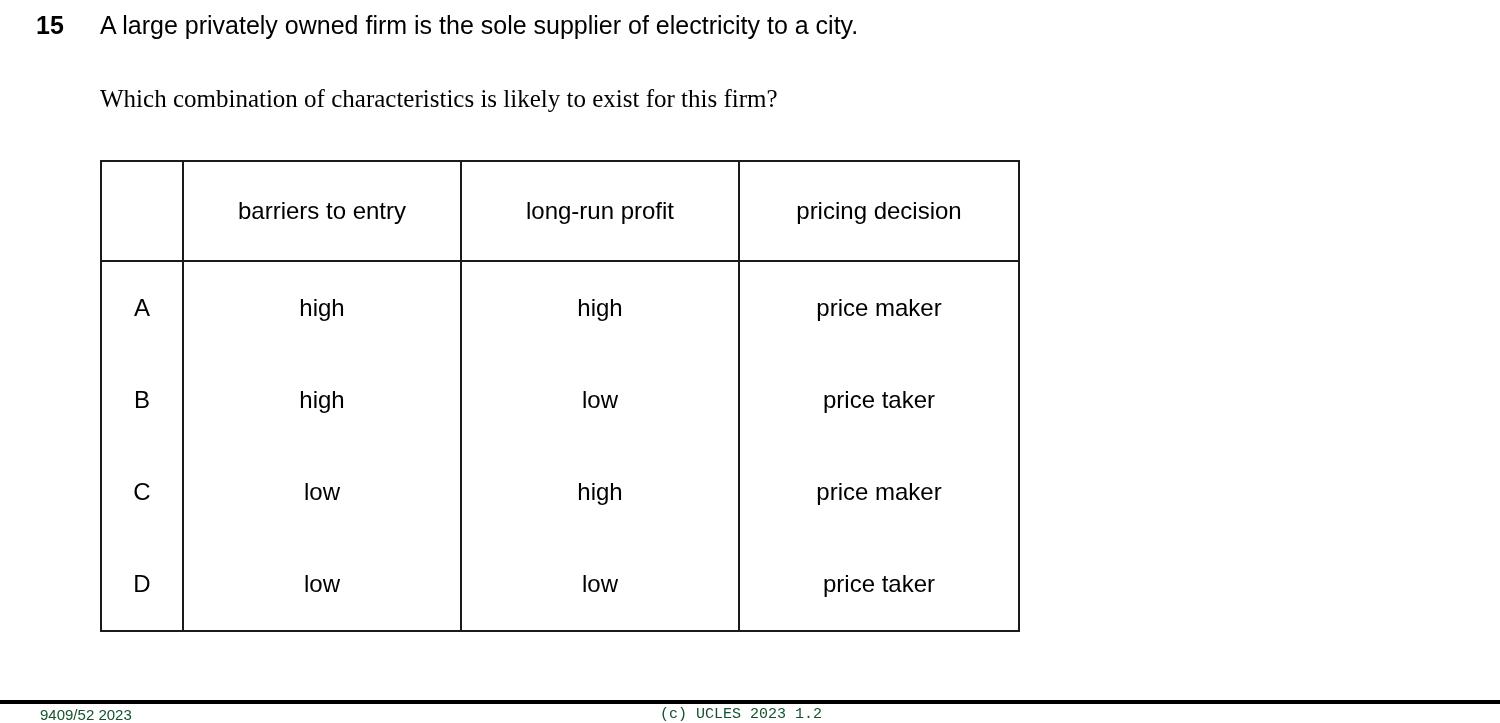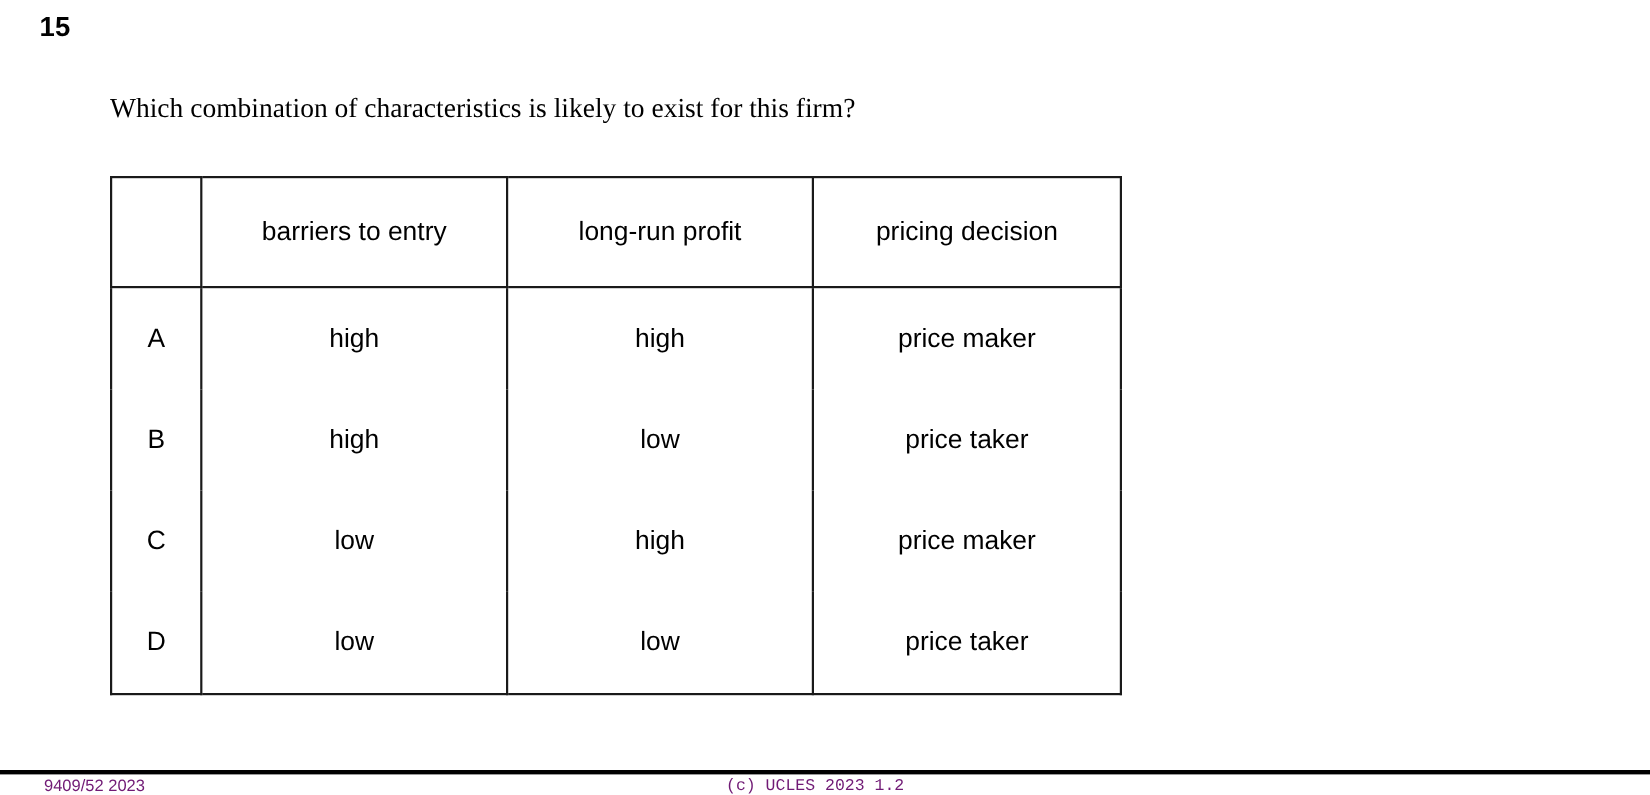--- a/index.html
+++ b/index.html
@@ -113,36 +113,37 @@
     top: 700px;
     width: 1500px;
     height: 4px;
     background: #000000;
   }
 
   .footer-text {
     position: absolute;
     top: 706px;
     font-size: 15px;
-    color: #701a75;
+    color: #14532d;
     white-space: nowrap;
     overflow: hidden;
     height: 17px;
   }
   .footer-left  { left: 40px; }
   .footer-center{ left: 660px; font-family: Liberation Mono, monospace; }
 </style>
 </head>
 <body>
 
 <div class="page">
 
   <div class="question-block">
     <div class="q-head">
       <div class="q-number">15</div>
+      <div class="q-stem">A large privately owned firm is the sole supplier of electricity to a city.</div>
     </div>
     <div class="q-prompt">Which combination of characteristics is likely to exist for this firm?</div>
   </div>
 
   <table class="options-table">
     <colgroup>
       <col class="col-label">
       <col class="col-a">
       <col class="col-b">
       <col class="col-c">

